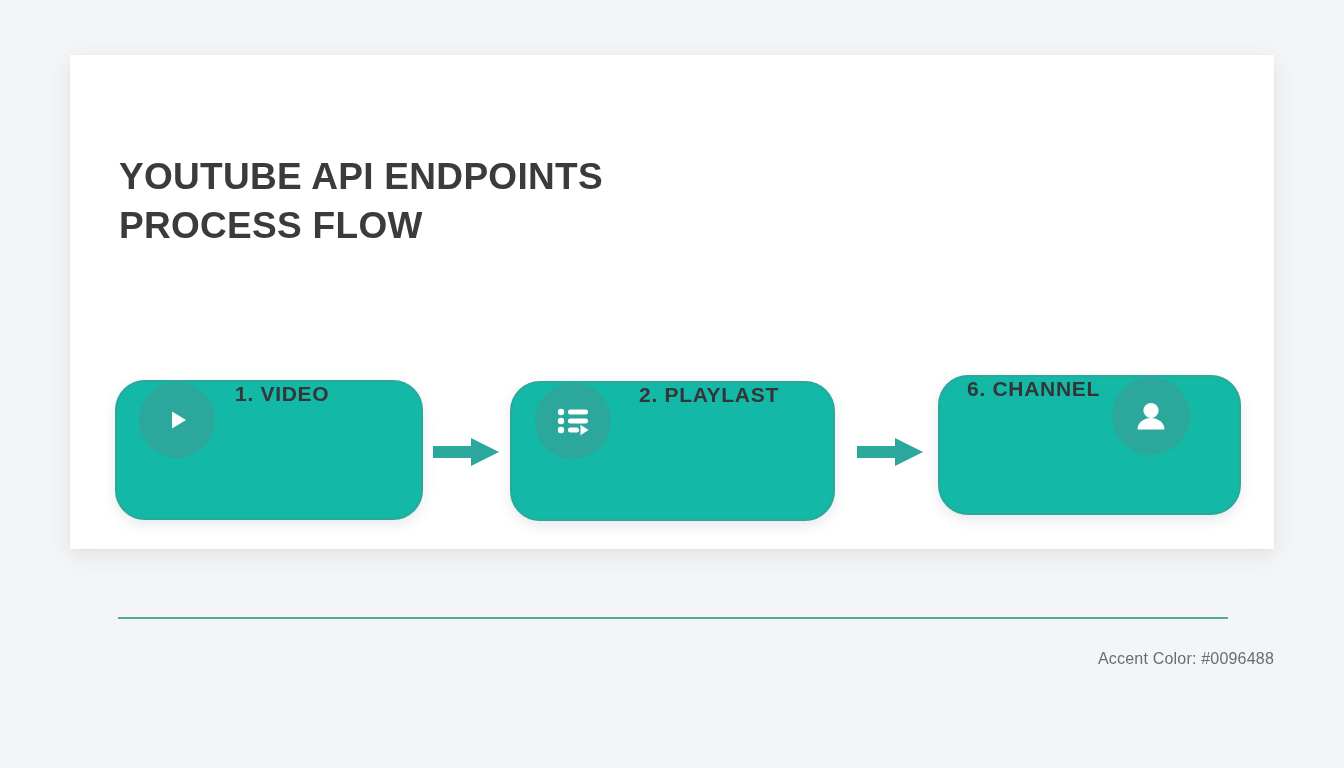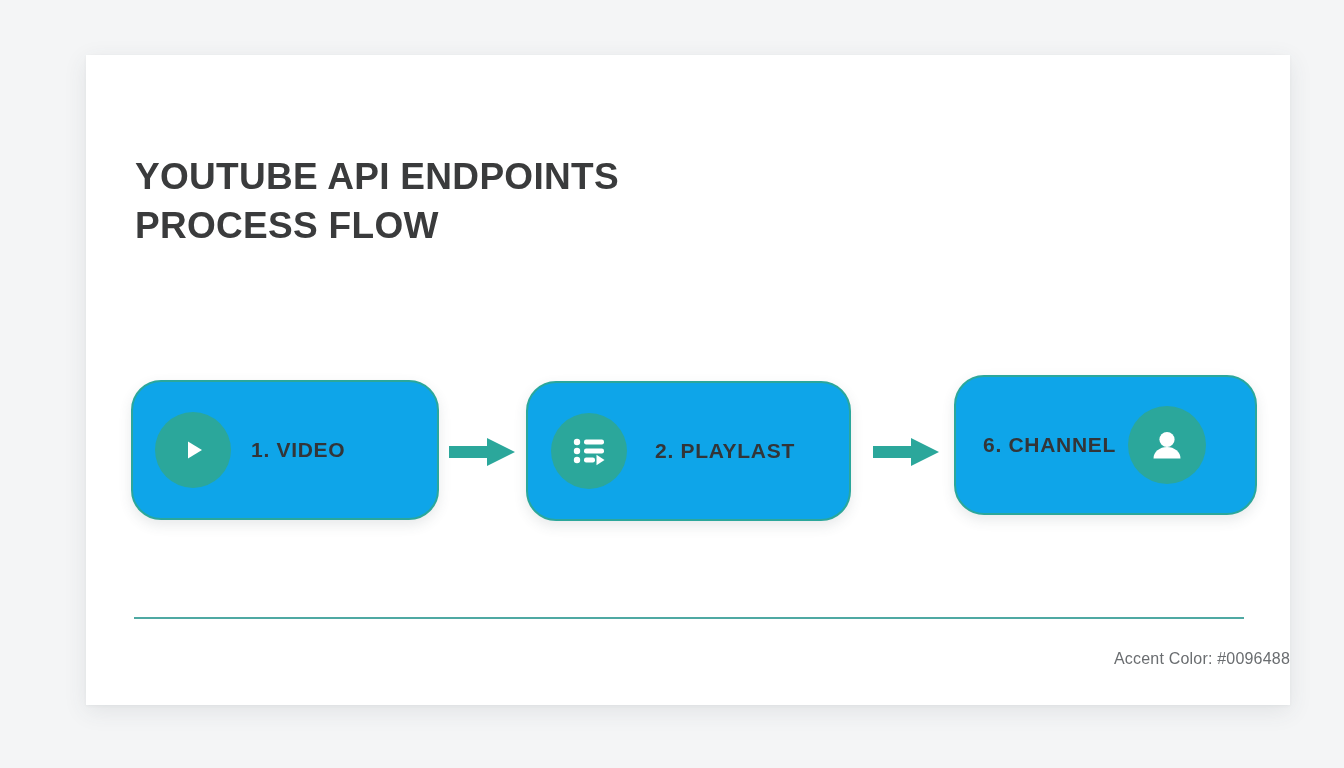--- a/index.html
+++ b/index.html
@@ -14,25 +14,24 @@
     overflow: hidden;
     position: relative;
   }
 
   
   .slide {
     position: absolute;
     left: 70px;
     top: 55px;
     width: 1204px;
-    height: 650px;
+    height: 494px;
     background: #ffffff;
     box-shadow: 0 6px 22px rgba(60, 70, 80, 0.10),
                 0 1px 3px rgba(60, 70, 80, 0.05);
-    margin-left: 16px;
   }
 
   
   .title {
     position: absolute;
     left: 49px;
     top: 98px;
     width: 900px;
     font-size: 37px;
     font-weight: bold;
@@ -47,25 +46,25 @@
     position: absolute;
     left: 0;
     top: 248px;
     width: 1204px;
     height: 200px;
   }
 
   .card {
     position: absolute;
     box-sizing: border-box;
-    background: #0ea5e9;
+    background: #14b8a6;
     border: 2px solid #2ba79b;
     border-radius: 30px;
     display: flex;
-    align-items: center;
+    align-items: flex-start;
     box-shadow: 0 5px 13px rgba(60, 70, 80, 0.12);
   }
   .card.c1 {
     left: 45px;
     top: 77px;
     width: 308px;
     height: 140px;
     padding-left: 22px;
     gap: 20px;
   }

